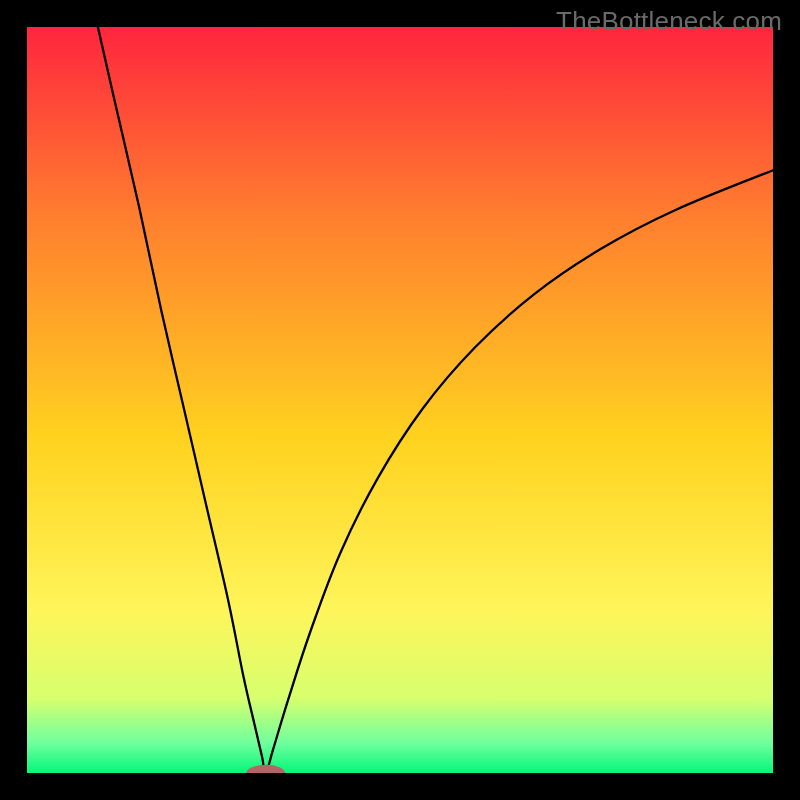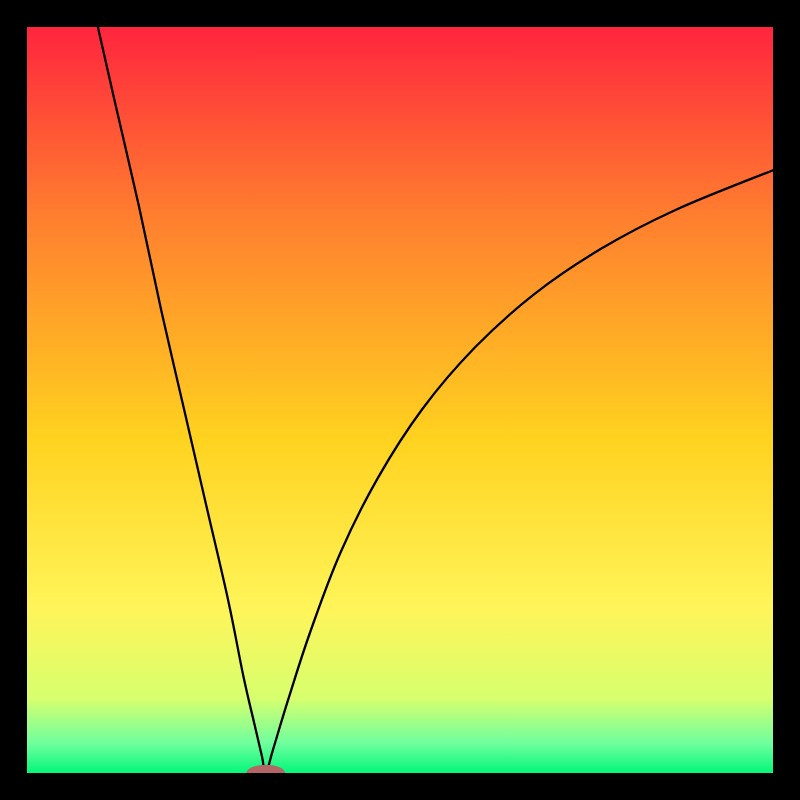--- a/index.html
+++ b/index.html
@@ -27,20 +27,21 @@
     top: 27px;
     width: 746px;
     height: 746px;
   }
   svg { display: block; }
 </style>
 </head>
 <body>
 
 <div class="frame">
+  <div class="watermark">TheBottleneck.com</div>
   <div class="plot-area">
     <svg id="chart-svg" width="746" height="746" viewBox="0 0 746 746" preserveAspectRatio="none">
       <defs>
         <linearGradient id="bg-grad" x1="0" y1="0" x2="0" y2="1">
           <stop id="g0" offset="0%" stop-color="#ff253e"></stop>
           <stop id="g1" offset="25%" stop-color="#ff7d2f"></stop>
           <stop id="g2" offset="55%" stop-color="#ffd21f"></stop>
           <stop id="g3" offset="78%" stop-color="#fff55a"></stop>
           <stop id="g4" offset="90%" stop-color="#d7ff6e"></stop>
           <stop id="g5" offset="96%" stop-color="#6fff9e"></stop>

